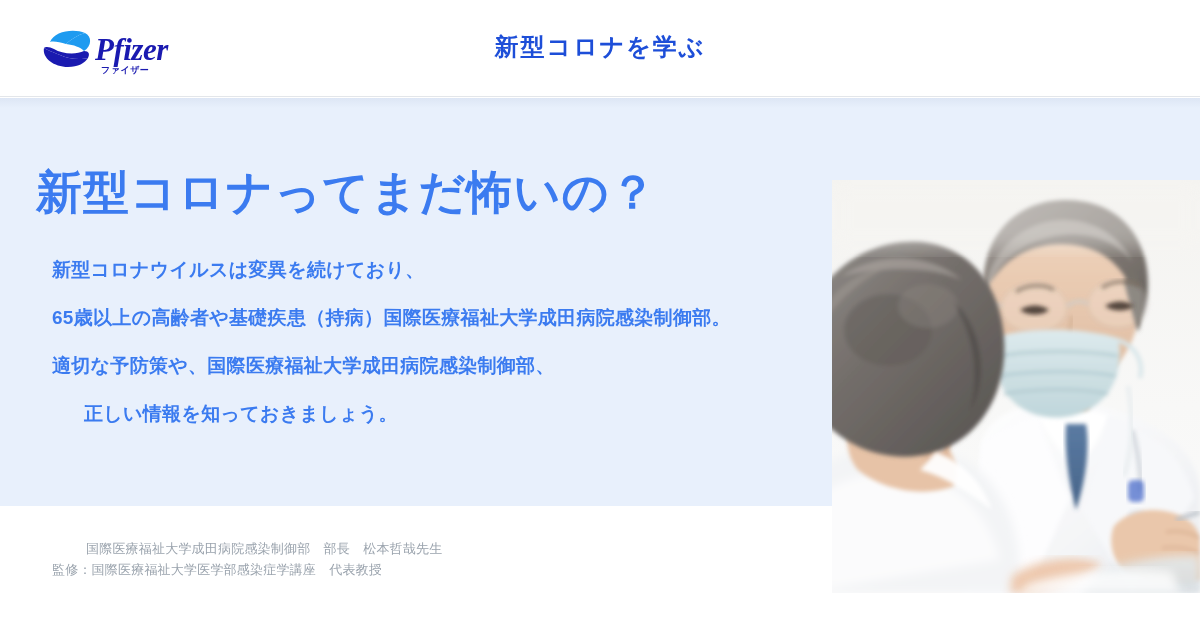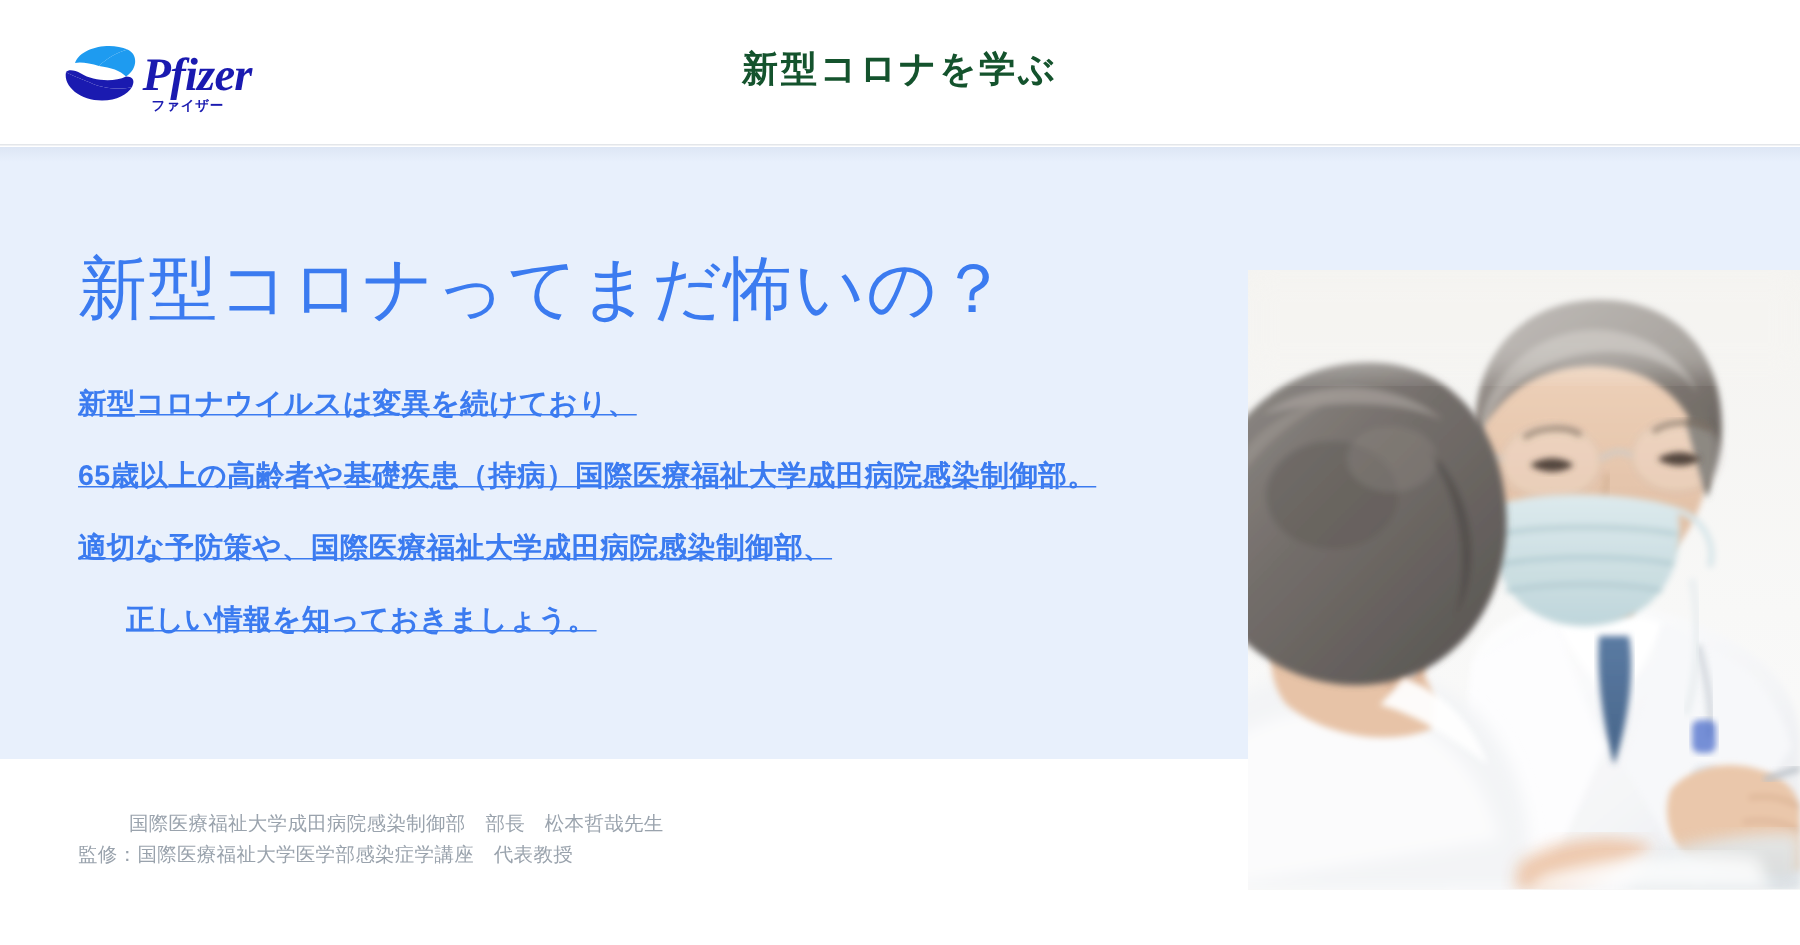--- a/index.html
+++ b/index.html
@@ -39,62 +39,61 @@
 
   .header-title {
     position: absolute;
     left: 0;
     top: 30px;
     width: 1200px;
     text-align: center;
     font-size: 24px;
     font-weight: bold;
     letter-spacing: 2px;
-    color: #14532d;
+    color: #1d4ed8;
     line-height: 34px;
   }
 
   
   .hero-panel {
     position: absolute;
     left: 0;
     top: 98px;
     width: 1200px;
     height: 408px;
     background: #e8f0fc;
     background-image: linear-gradient(to bottom, #dde6f5 0px, #e8f0fc 10px, #e8f0fc 100%);
   }
 
   .headline {
     position: absolute;
-    left: 52px;
+    left: 36px;
     top: 163px;
     font-size: 46px;
-    font-weight: normal;
+    font-weight: bold;
     color: #3b7bf0;
     letter-spacing: 1px;
     line-height: 58px;
     white-space: nowrap;
   }
 
   .body-copy {
     position: absolute;
     left: 52px;
     top: 258px;
     width: 740px;
   }
   .body-line {
     font-size: 19px;
     font-weight: bold;
     color: #3b7bf0;
     line-height: 24px;
     margin-bottom: 24px;
     letter-spacing: 0.3px;
     white-space: nowrap;
-    text-decoration: underline;
   }
   .body-line:last-child { margin-bottom: 0; margin-left: 32px; }
 
   
   .credit {
     position: absolute;
     left: 52px;
     top: 538px;
     width: 640px;
   }

